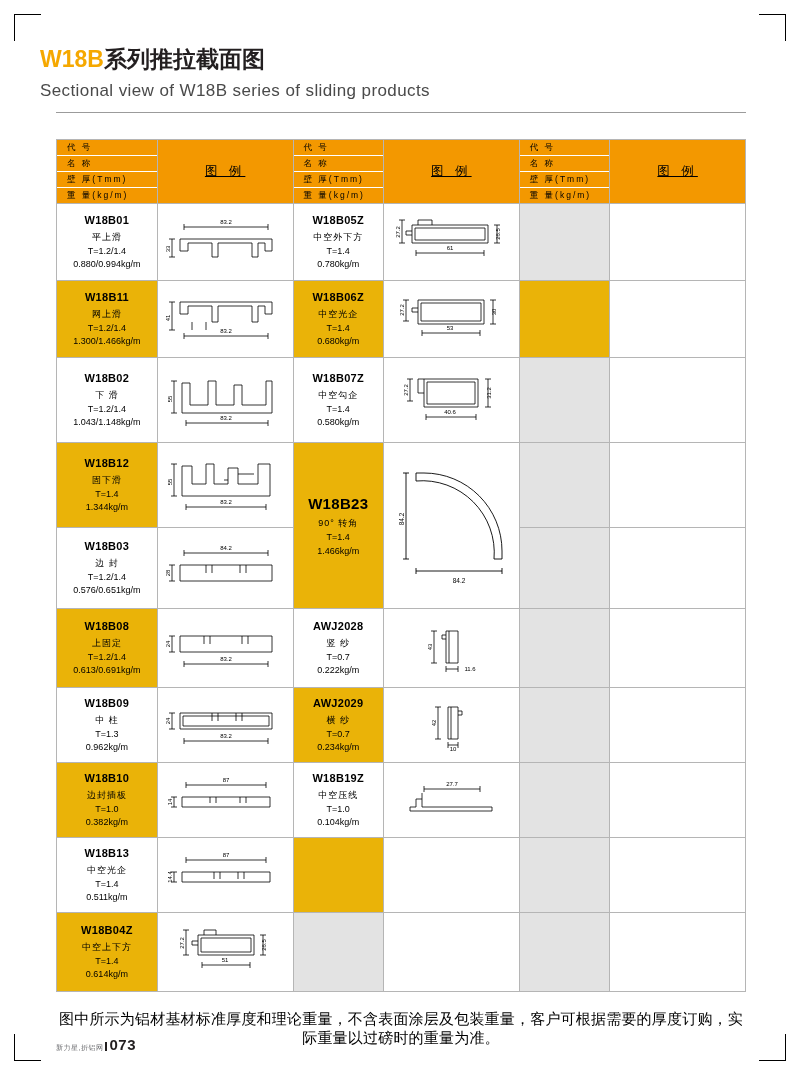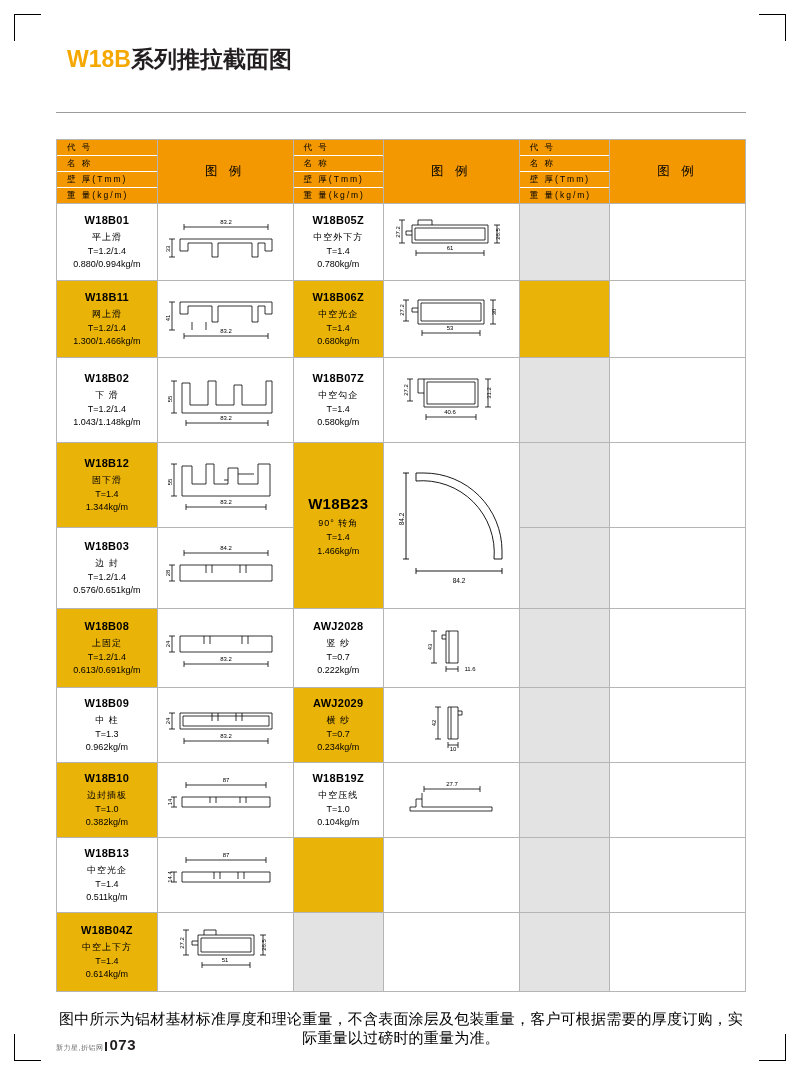--- a/index.html
+++ b/index.html
@@ -10,21 +10,21 @@
   }
   
   .crop{position:absolute;width:26px;height:26px;}
   .crop.tl{left:14px;top:14px;border-left:1px solid #000;border-top:1px solid #000;}
   .crop.tr{right:14px;top:14px;border-right:1px solid #000;border-top:1px solid #000;}
   .crop.bl{left:14px;bottom:14px;border-left:1px solid #000;border-bottom:1px solid #000;}
   .crop.br{right:14px;bottom:14px;border-right:1px solid #000;border-bottom:1px solid #000;}
 
   .page{position:absolute;left:0;top:0;width:800px;height:1075px;}
 
-  .title-wrap{position:absolute;left:67px;top:44px;width:690px;}
+  .title-wrap{position:absolute;left:40px;top:44px;width:690px;}
   h1.title{
     margin:0;font-size:23px;font-weight:bold;letter-spacing:0px;
   }
   h1.title .code{color:#f5a800;}
   h2.subtitle{
     margin:6px 0 0 0;font-size:17px;font-weight:normal;color:#4a4a4a;
     letter-spacing:.4px;
   }
   .rule{position:absolute;left:56px;top:112px;width:690px;height:1px;background:#9b9b9b;}
 
@@ -36,21 +36,21 @@
   table.sect td{border:1px solid #b5b5b5;vertical-align:middle;}
 
   .hdr td{background:#f39800;border:1px solid #c87b00;padding:0;}
   .hdr .labels{font-size:8.5px;color:#000;line-height:1.0;}
   .hdr .labels div{
     border-bottom:1px solid #ffffff;height:15px;line-height:15px;padding-left:10px;
     letter-spacing:2px;
   }
   .hdr .labels div:last-child{border-bottom:none;}
   .hdr .legend{
-    text-align:center;font-size:12.5px;letter-spacing:4px;color:#000;
+    text-align:center;font-size:12.5px;letter-spacing:4px;color:#000;text-decoration:underline;
   }
 
   .cell-info{
     text-align:center;font-size:9px;line-height:1.55;padding:6px 2px;color:#000;
   }
   .cell-info .name{font-size:11px;font-weight:bold;letter-spacing:.3px;margin-bottom:2px;}
   .cell-info .cn{font-size:9px;letter-spacing:1px;}
   .tan{background:#eab308;}
   .white{background:#ffffff;}
   .grey{background:#e3e3e3;}
@@ -74,20 +74,21 @@
 
 <div class="page">
 
   <div class="crop tl"></div>
   <div class="crop tr"></div>
   <div class="crop bl"></div>
   <div class="crop br"></div>
 
   <div class="title-wrap">
     <h1 class="title"><span class="code">W18B</span><span>系列推拉截面图</span></h1>
+    <h2 class="subtitle">Sectional view of W18B series of sliding products</h2>
   </div>
   <div class="rule"></div>
 
   <table class="sect">
     <colgroup>
       <col style="width:98px">
         <col style="width:132px">
       <col style="width:88px">
         <col style="width:132px">
       <col style="width:88px">

